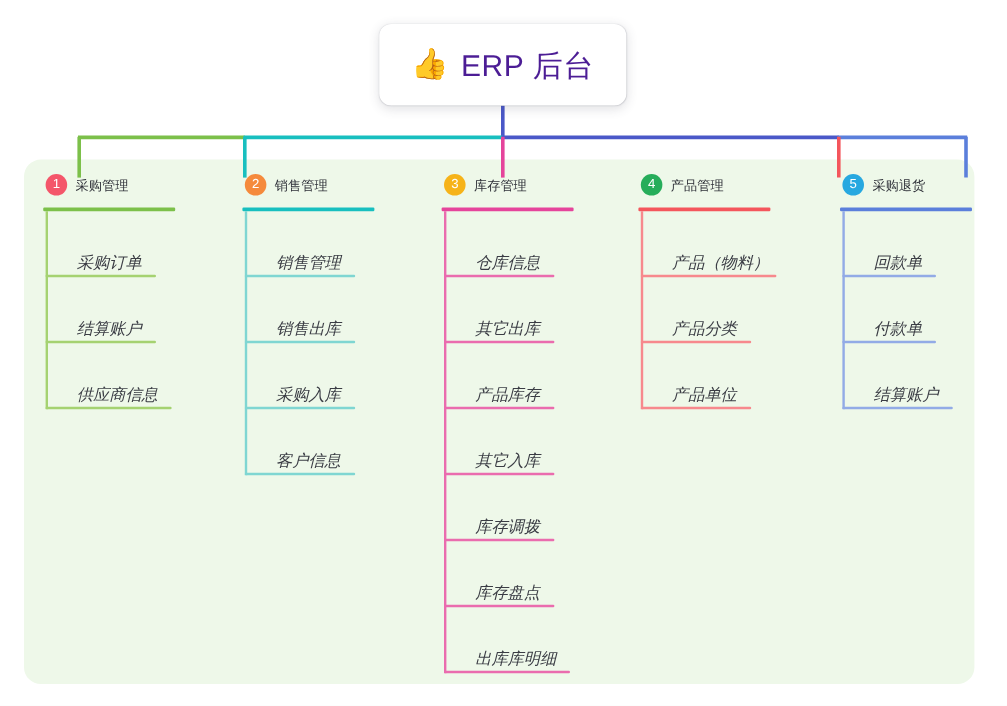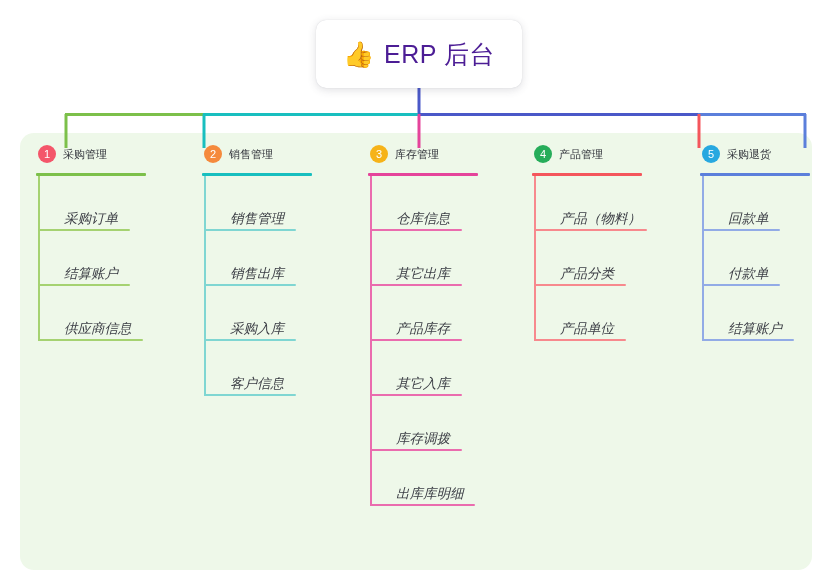--- a/index.html
+++ b/index.html
@@ -240,20 +240,24 @@
       </div>
       <div class="leaf">
         <span class="leaf-text">其它入库</span>
         <span class="leaf-underline" style="background:#ea6cae; width:92px;"></span>
       </div>
       <div class="leaf">
         <span class="leaf-text">库存调拨</span>
         <span class="leaf-underline" style="background:#ea6cae; width:92px;"></span>
       </div>
       <div class="leaf">
+        <span class="leaf-text">库存盘点</span>
+        <span class="leaf-underline" style="background:#ea6cae; width:92px;"></span>
+      </div>
+      <div class="leaf">
         <span class="leaf-text">出库库明细</span>
         <span class="leaf-underline" style="background:#ea6cae; width:105px;"></span>
       </div>
     </div>
   </div>
 
   <div class="column" style="left:532px; width:160px;">
     <div class="col-header">
       <span class="badge" style="background:#26ad5a;">4</span>
       <span class="col-title">产品管理</span>

